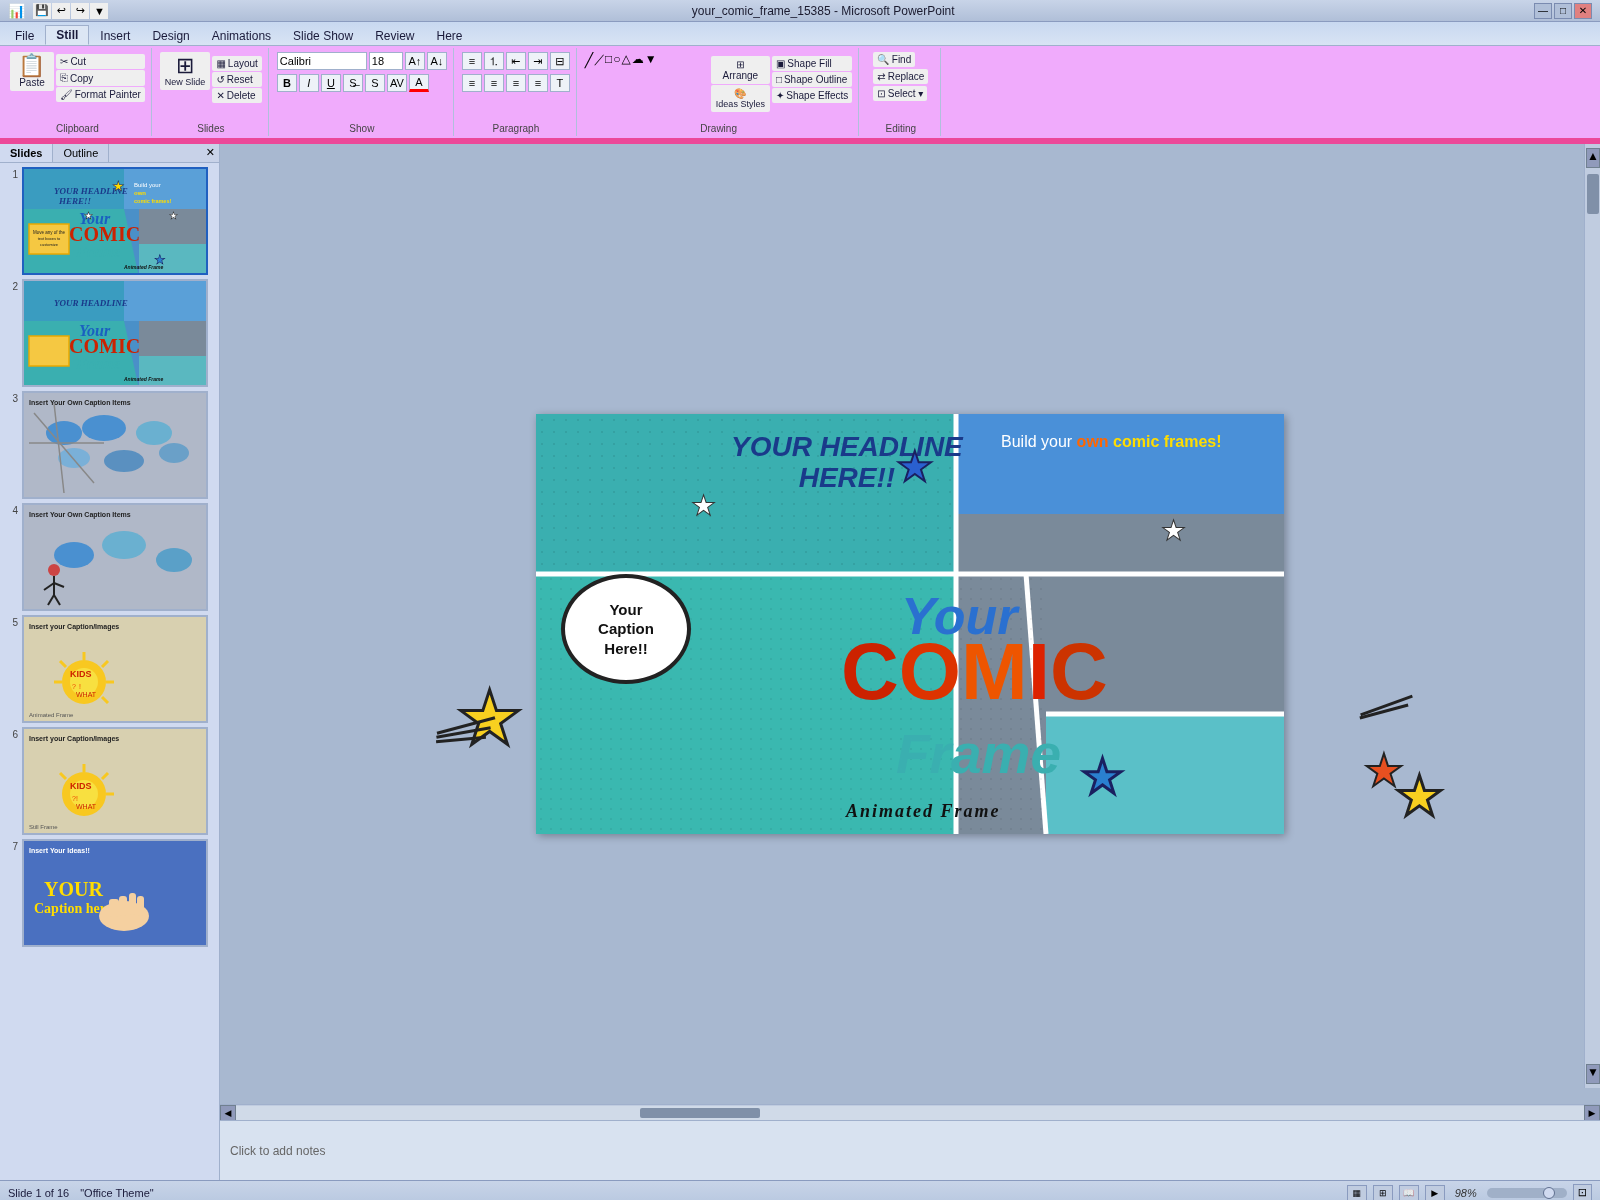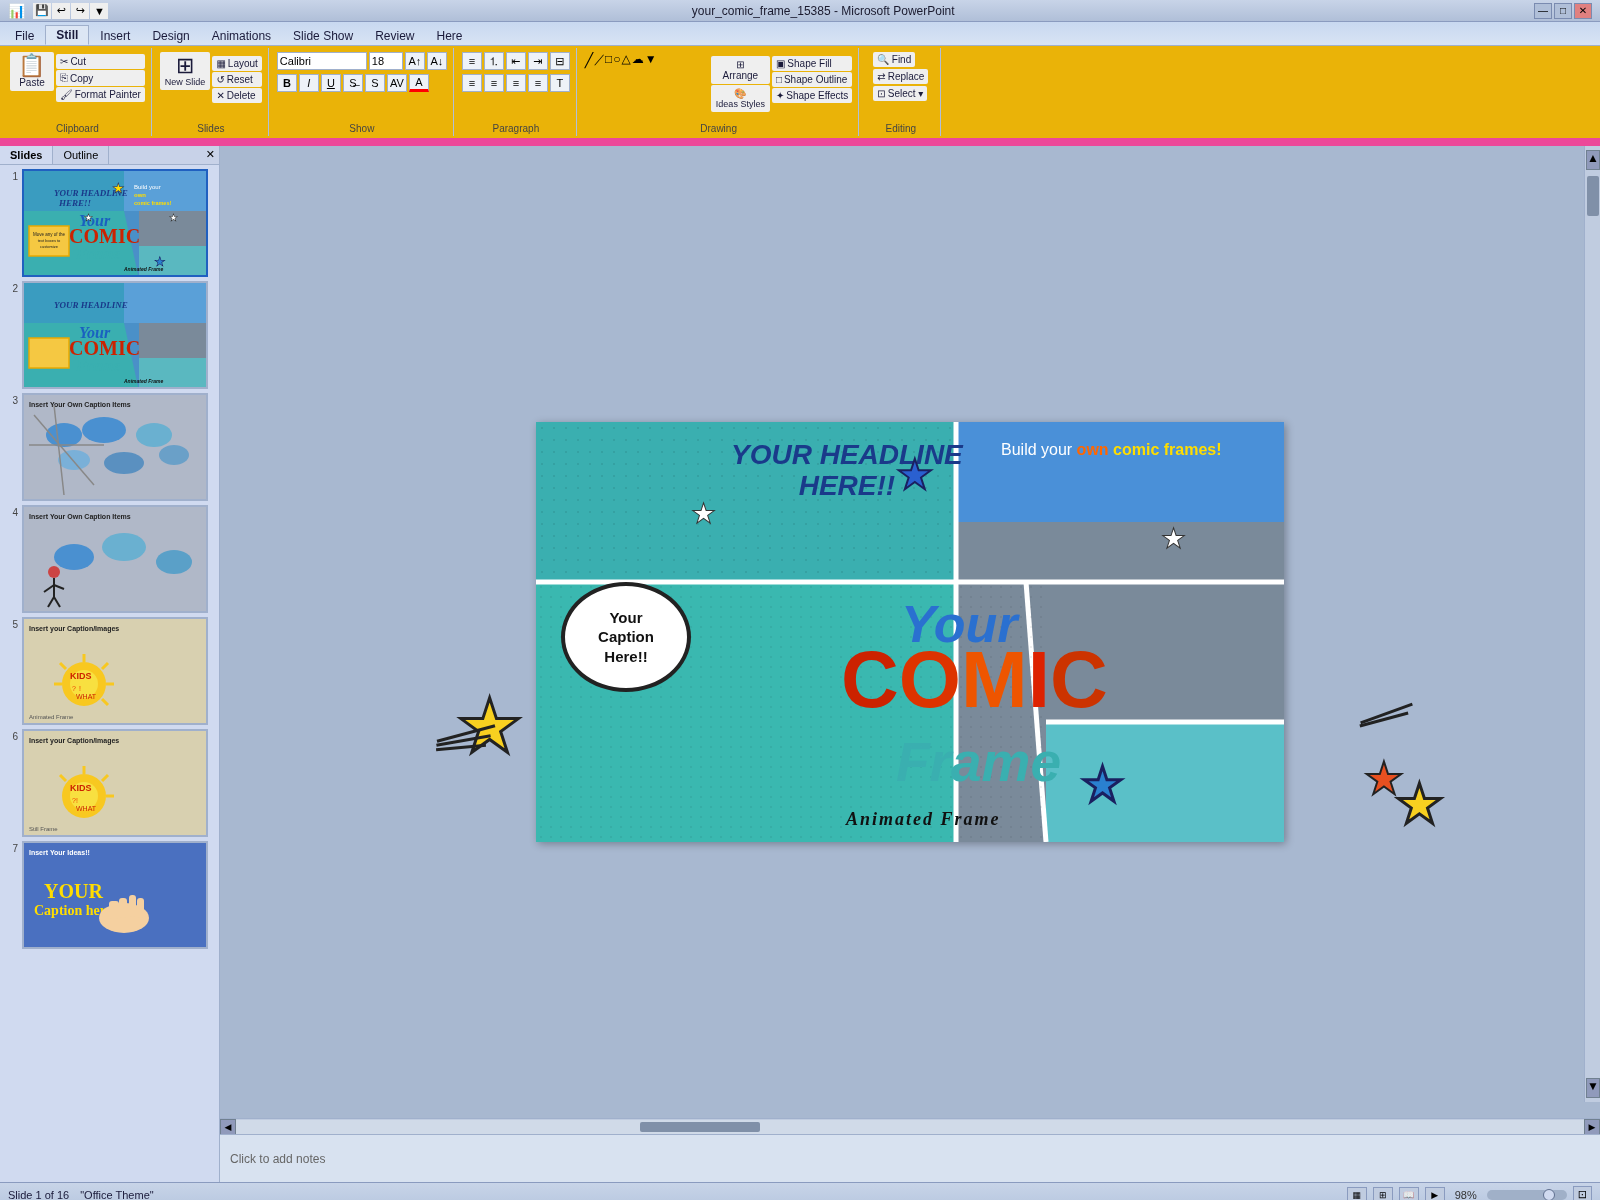--- a/index.html
+++ b/index.html
@@ -10,21 +10,21 @@
       height: 22px; background: linear-gradient(to bottom, #c8d4e8, #b0bfd8);
       display: flex; align-items: center; justify-content: space-between;
       padding: 0 8px; border-bottom: 1px solid #8a9bbf;
     }
     #titlebar-left { display: flex; align-items: center; gap: 4px; }
     #titlebar-title { font-size: 12px; color: #1a1a2e; font-weight: normal; flex: 1; text-align: center; }
     #titlebar-controls { display: flex; gap: 2px; }
     .title-btn { width: 18px; height: 16px; background: #b0bfd8; border: 1px solid #7a8bb0; font-size: 10px; display: flex; align-items: center; justify-content: center; cursor: pointer; }
 
     
-    #ribbon { background: #eab308; border-bottom: 8px solid #ec4899; }
+    #ribbon { background: #f0abfc; border-bottom: 6px solid #ec4899; }
     #ribbon-tabs { display: flex; align-items: flex-end; height: 24px; padding-left: 4px; background: linear-gradient(to bottom, #c8d8f0, #d8e4f4); border-bottom: 1px solid #a0b0cc; }
     .ribbon-tab { padding: 2px 10px; font-size: 12px; cursor: pointer; border: 1px solid transparent; border-bottom: none; background: transparent; color: #1a1a3a; }
     .ribbon-tab.active { background: #dce6f4; border-color: #a0b0cc; border-bottom: 1px solid #dce6f4; font-weight: bold; }
     #ribbon-content { display: flex; align-items: stretch; padding: 2px 4px; gap: 2px; height: 92px; }
     .ribbon-group { display: flex; flex-direction: column; align-items: center; padding: 2px 6px; border-right: 1px solid #b0bfdc; min-width: 60px; position: relative; }
     .ribbon-group-label { font-size: 10px; color: #444; position: absolute; bottom: 2px; width: 100%; text-align: center; }
     .ribbon-group-content { display: flex; align-items: flex-start; gap: 2px; flex: 1; padding-bottom: 14px; padding-top: 2px; }
     .ribbon-btn { display: flex; flex-direction: column; align-items: center; padding: 2px 4px; cursor: pointer; border: 1px solid transparent; border-radius: 2px; font-size: 10px; color: #1a1a3a; min-width: 36px; }
     .ribbon-btn .icon { font-size: 22px; line-height: 1; }
     .ribbon-btn-row { display: flex; flex-direction: column; gap: 1px; }
@@ -50,21 +50,21 @@
     #slides-list { flex: 1; overflow-y: auto; padding: 4px; }
     .slide-item { display: flex; align-items: flex-start; gap: 4px; margin-bottom: 4px; cursor: pointer; }
     .slide-num { font-size: 10px; color: #444; width: 14px; text-align: right; margin-top: 2px; }
     .slide-thumb { width: 186px; height: 108px; border: 2px solid #a0b0cc; background: #fff; overflow: hidden; position: relative; }
     .slide-thumb.selected { border-color: #2060c0; border-width: 2px; }
 
     
     #canvas-area { flex: 1; display: flex; flex-direction: column; background: #a8b8d0; position: relative; overflow: hidden; }
     #canvas-scroll-area { flex: 1; display: flex; align-items: center; justify-content: center; overflow: hidden; position: relative; }
     #slide-canvas { width: 748px; height: 420px; background: white; position: relative; box-shadow: 2px 2px 8px rgba(0,0,0,0.3); overflow: hidden; }
-    #notes-area { height: 48px; background: #d8e2f0; border-top: 1px solid #a0b0cc; display: flex; align-items: center; padding: 0 10px; font-size: 12px; color: #666; }
+    #notes-area { height: 60px; background: #d8e2f0; border-top: 1px solid #a0b0cc; display: flex; align-items: center; padding: 0 10px; font-size: 12px; color: #666; }
 
     
     #vscroll { width: 16px; background: #c0cce0; border-left: 1px solid #a0b0cc; }
     #hscroll-bar { height: 16px; background: #c0cce0; border-top: 1px solid #a0b0cc; display: flex; }
 
     
     #statusbar { height: 24px; background: linear-gradient(to bottom, #c8d4e8, #b8c8e0); border-top: 1px solid #8a9bbf; display: flex; align-items: center; justify-content: space-between; padding: 0 8px; font-size: 11px; }
     #statusbar-left { color: #1a1a3a; }
     #statusbar-right { display: flex; align-items: center; gap: 6px; }
     .view-btn { width: 20px; height: 16px; background: #c0cce0; border: 1px solid #8a9bbf; font-size: 9px; display: flex; align-items: center; justify-content: center; cursor: pointer; }
@@ -541,19 +541,19 @@
 <div id="statusbar">
   <div id="statusbar-left">
     <span>Slide 1 of 16</span>
     <span style="margin-left:8px;">"Office Theme"</span>
   </div>
   <div id="statusbar-right">
     <button class="view-btn">▦</button>
     <button class="view-btn">⊞</button>
     <button class="view-btn">📖</button>
     <button class="view-btn">▶</button>
-    <span style="font-size:11px;color:#333;margin:0 4px;">98%</span>
+    <span style="font-size:11px;color:#333;margin:0 4px;font-style:italic;">98%</span>
     <div class="zoom-slider">
       <div class="zoom-thumb"></div>
     </div>
     <button style="font-size:11px;padding:1px 4px;background:#c0cce0;border:1px solid #8a9bbf;cursor:pointer;">⊡</button>
   </div>
 </div>
 
 </body></html>

